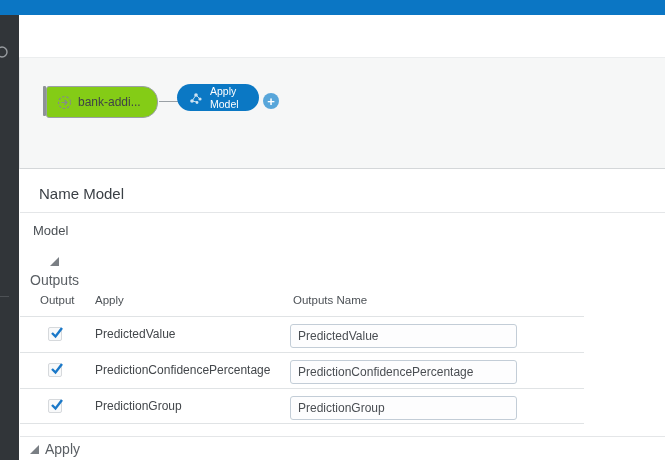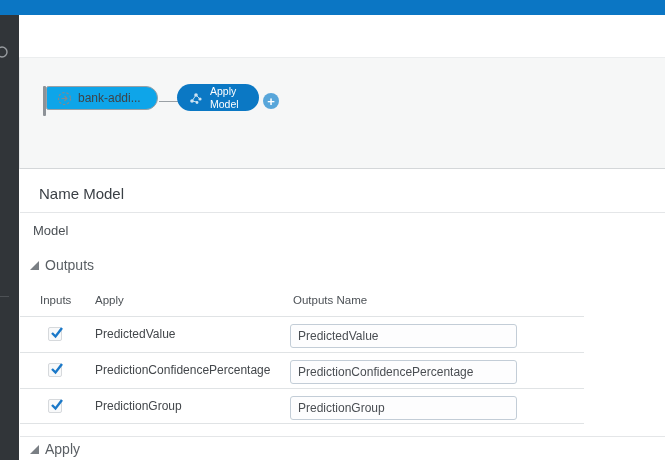--- a/index.html
+++ b/index.html
@@ -29,22 +29,22 @@
 
   
   .canvas {
     position: absolute; left: 19px; top: 57px; width: 646px; height: 112px;
     background: #f6f7f7;
     border-top: 1px solid #ebedee;
     border-bottom: 1px solid #d4d7d9;
     border-left: 1px solid #e7e9ea;
   }
   .node-source {
-    position: absolute; left: 26px; top: 28px; width: 112px; height: 24px;
-    background: #0ea5e9;
+    position: absolute; left: 26px; top: 28px; width: 112px; height: 32px;
+    background: #84cc16;
     border: 1px solid #9aa0a5;
     border-radius: 3px 15px 15px 3px;
     display: flex; align-items: center;
     padding-left: 10px; gap: 6px;
   }
   .node-source .sel-bar {
     position: absolute; left: -4px; top: -1px; width: 3px; height: 30px;
     background: #8d9297; border-radius: 1px;
   }
   .node-source .node-label {
@@ -83,21 +83,21 @@
   .model-label {
     position: absolute; left: 33px; top: 223px;
     font-size: 13px; color: #4b5055;
   }
   .model-link {
     position: absolute; left: 75px; top: 224px;
     font-size: 12.5px; color: #1f7bc0; text-decoration: none; cursor: pointer;
   }
 
   .section-header { position: absolute; display: flex; align-items: center; gap: 6px; }
-  .sec-outputs { left: 30px; top: 257px; }
+  .sec-outputs { left: 30px; top: 257px; flex-direction: column; }
   .sec-inputs  { left: 30px; top: 441px; }
   .section-header .sec-label { font-size: 14px; color: #5a5f64; }
 
   .col-header { position: absolute; top: 294px; font-size: 11.5px; color: #4c5156; }
   .col-create { left: 40px; }
   .col-output { left: 95px; }
   .col-colname { left: 293px; }
 
   .row-sep { position: absolute; left: 20px; width: 564px; height: 1px; background: #e0e3e5; }
 
@@ -180,21 +180,21 @@
 
   <div class="section-header sec-outputs">
     <span style="display:flex;">
       <svg width="9" height="9" viewBox="0 0 9 9">
           <polygon points="9,0 9,9 0,9" fill="#7a7f84"></polygon>
         </svg>
     </span>
     <span class="sec-label">Outputs</span>
   </div>
 
-  <div class="col-header col-create">Inputs</div>
+  <div class="col-header col-create">Output</div>
   <div class="col-header col-output">Apply</div>
   <div class="col-header col-colname">Outputs Name</div>
 
   <div class="row-sep" style="top:316px;"></div>
 
   <div>
     <span class="checkbox" style="top:327px;">
       <svg width="17" height="17" viewBox="0 0 17 17">
         <polyline points="4,9 7.5,12.5 14,4" fill="none" stroke="#1a78c8" stroke-width="2.4"></polyline>
       </svg>

